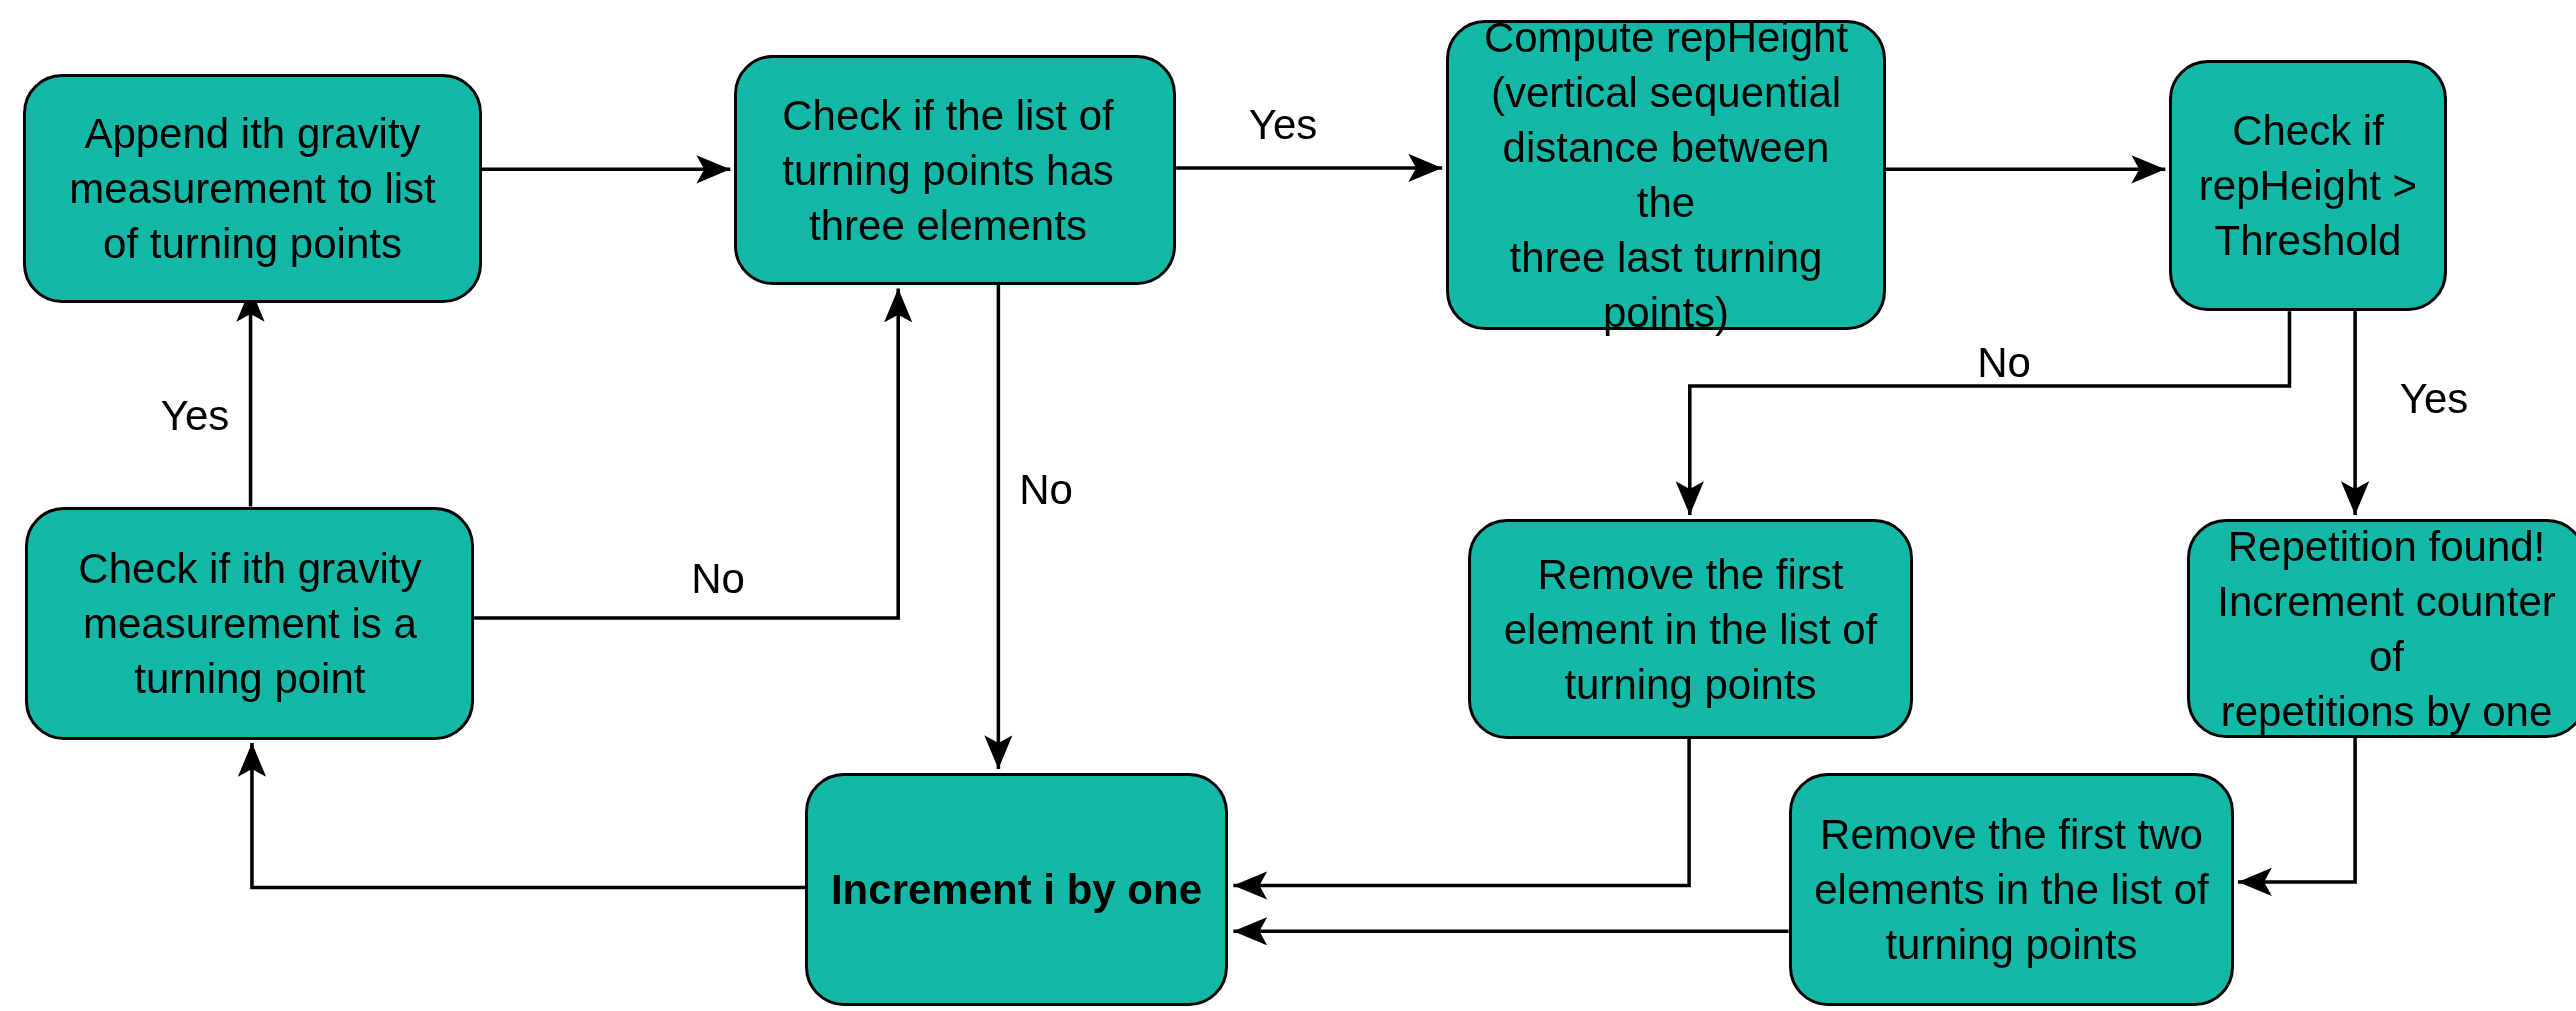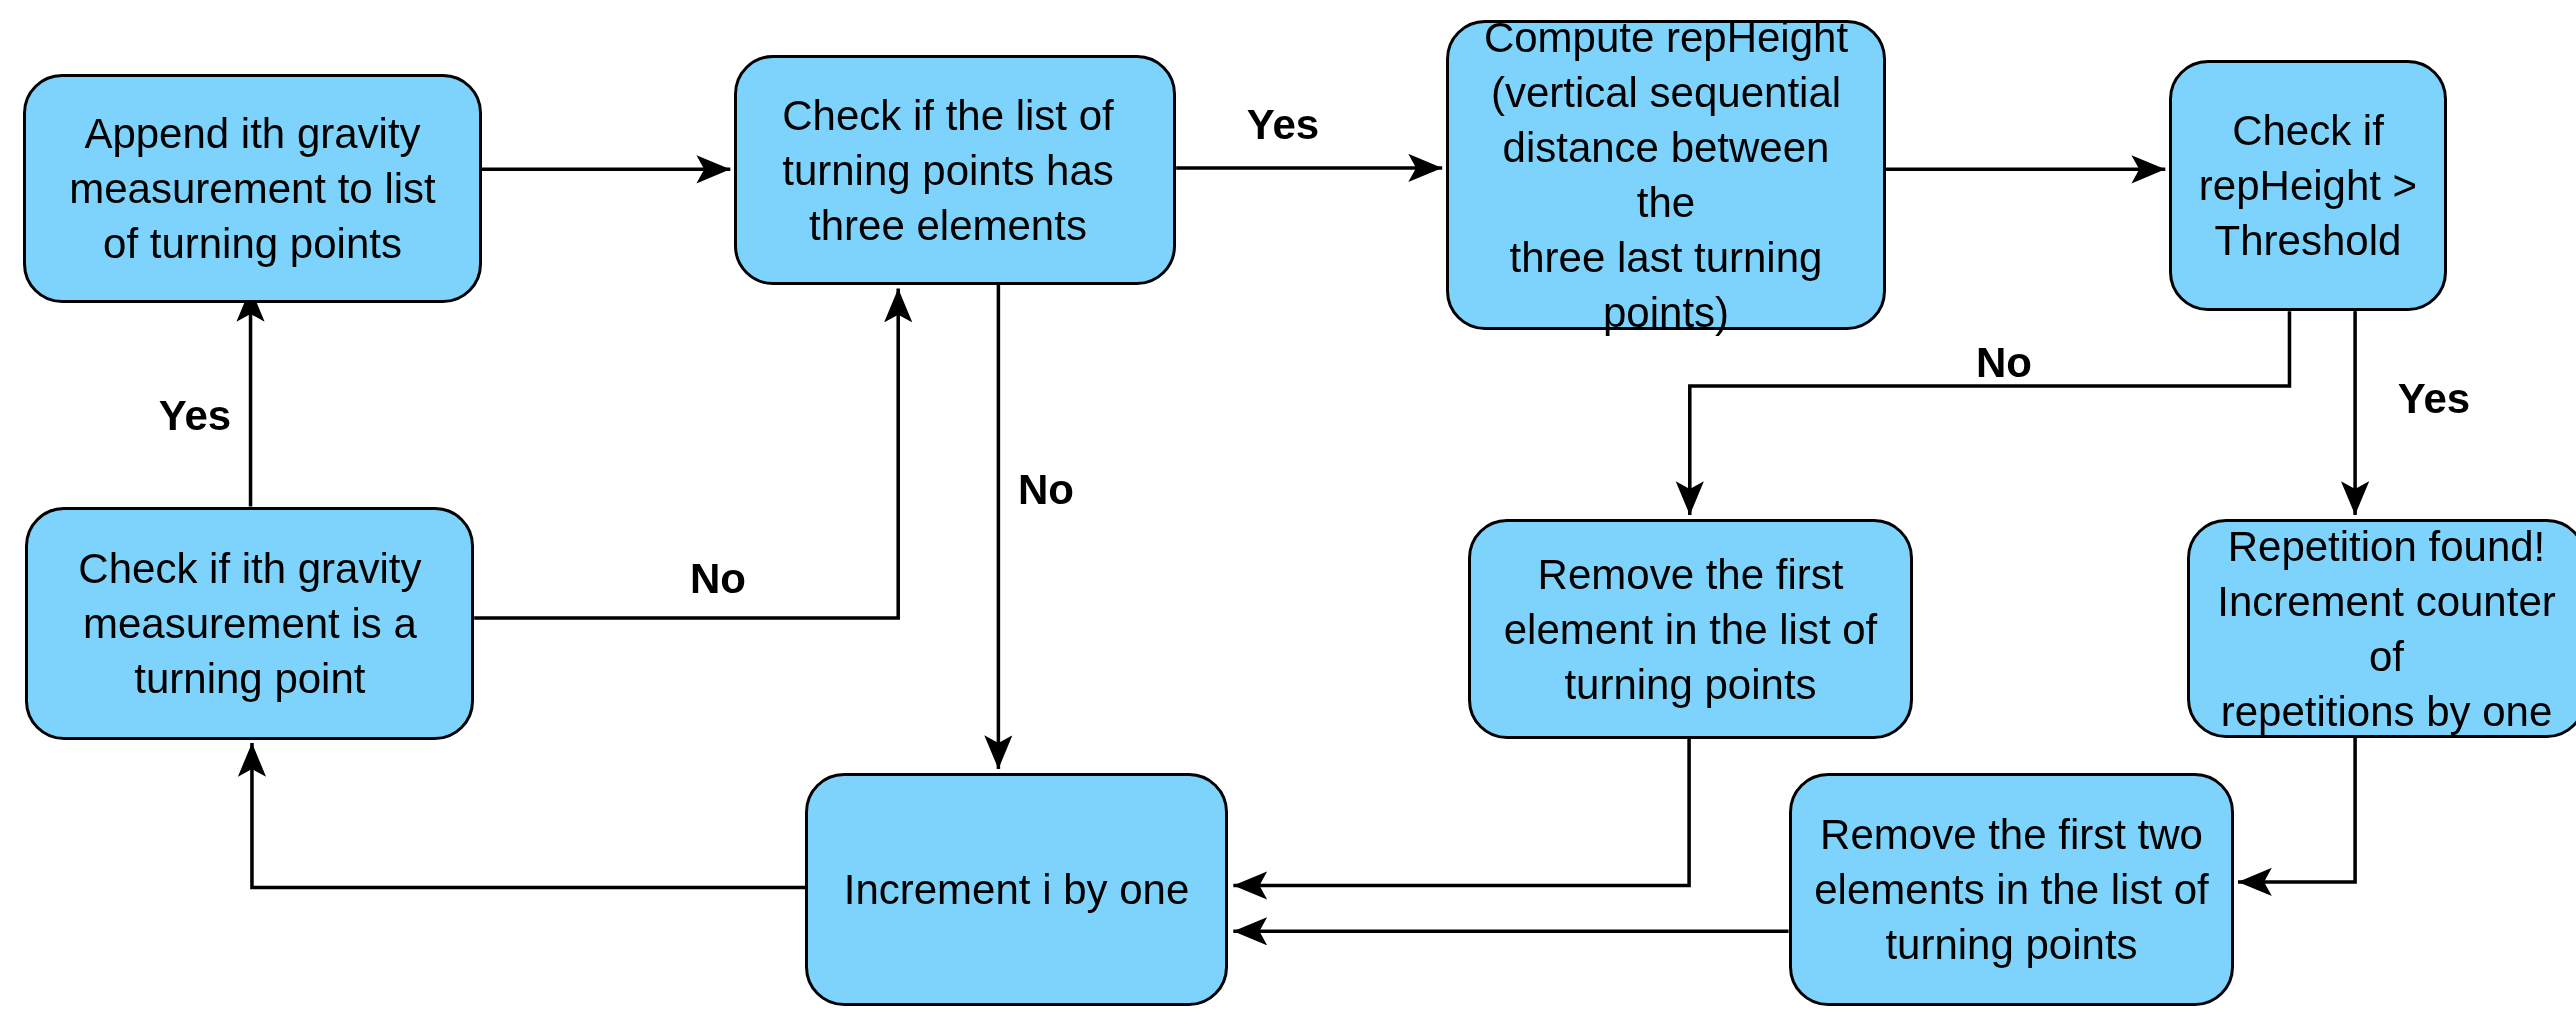--- a/index.html
+++ b/index.html
@@ -27,21 +27,21 @@
     height: 1011px;
   }
   .connectors polyline {
     fill: none;
     stroke: #000000;
     stroke-width: 5;
   }
   .node {
     position: absolute;
     box-sizing: border-box;
-    background: #7dd3fc;
+    background: #14b8a6;
     border: 3.5px solid #000000;
     border-radius: 39px;
     display: flex;
     align-items: center;
     justify-content: center;
     text-align: center;
     color: #000000;
     font-size: 42px;
     line-height: 55px;
     padding: 7px 21px;
@@ -49,21 +49,20 @@
   .node span {
     white-space: pre-line;
   }
   .edge-label {
     position: absolute;
     transform: translate(-50%, -50%);
     color: #000000;
     font-size: 42px;
     line-height: 42px;
     white-space: nowrap;
-    font-weight: bold;
   }
 </style>
 </head>
 <body>
 
 <div class="canvas">
 
   <svg class="connectors" viewBox="0 0 3651 1433" xmlns="http://www.w3.org/2000/svg">
     <defs>
       <marker id="arrow" markerUnits="userSpaceOnUse" markerWidth="60" markerHeight="48" refX="48" refY="20" orient="auto">
@@ -104,21 +103,21 @@
   <div class="node" style="left:2169px; top:60px;   width:278px; height:251px;">
       <span>Check if
 repHeight &gt;
 Threshold</span>
     </div>
   <div class="node" style="left:25.4px;   top:507px;  width:449px; height:233px;">
       <span>Check if ith gravity
 measurement is a
 turning point</span>
     </div>
-  <div class="node" style="left:805px; top:773px; width:423px; height:233px;">
+  <div class="node" style="left:805px; top:773px; width:423px; height:233px;font-weight:bold;">
       <span>Increment i by one</span>
     </div>
   <div class="node" style="left:1468px; top:519px;  width:445px; height:220px;">
       <span>Remove the first
 element in the list of
 turning points</span>
     </div>
   <div class="node" style="left:2155px; top:519px;  width:399px; height:219px;margin-left:32px;">
       <span>Repetition found!
 Increment counter of

